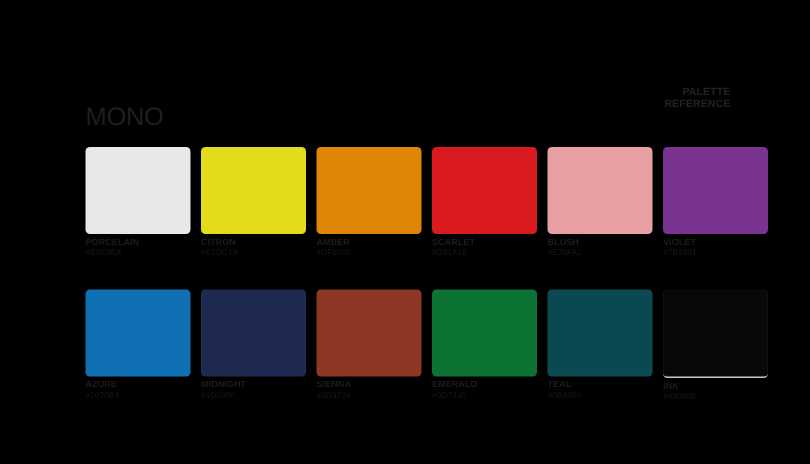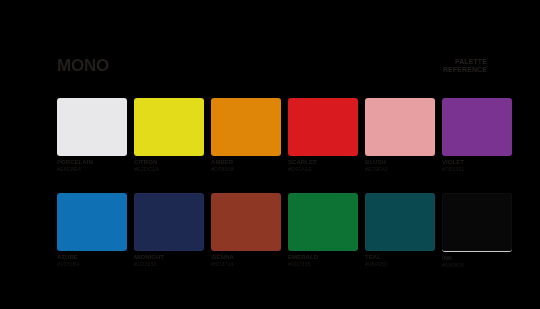--- a/index.html
+++ b/index.html
@@ -28,24 +28,25 @@
     top: 56px;
     width: 430px;
     height: 22px;
     display: flex;
     align-items: flex-start;
     justify-content: space-between;
   }
   .brand-title {
     font-size: 17px;
     line-height: 19px;
-    font-weight: bold;
+    font-weight: normal;
     letter-spacing: -0.2px;
     color: #211e1b;
     white-space: nowrap;
+    margin-top: 12px;
   }
   .header-right {
     text-align: right;
     padding-top: 2px;
   }
   .header-right .hr-line1 {
     display: block;
     font-size: 7px;
     line-height: 8px;
     font-weight: bold;

